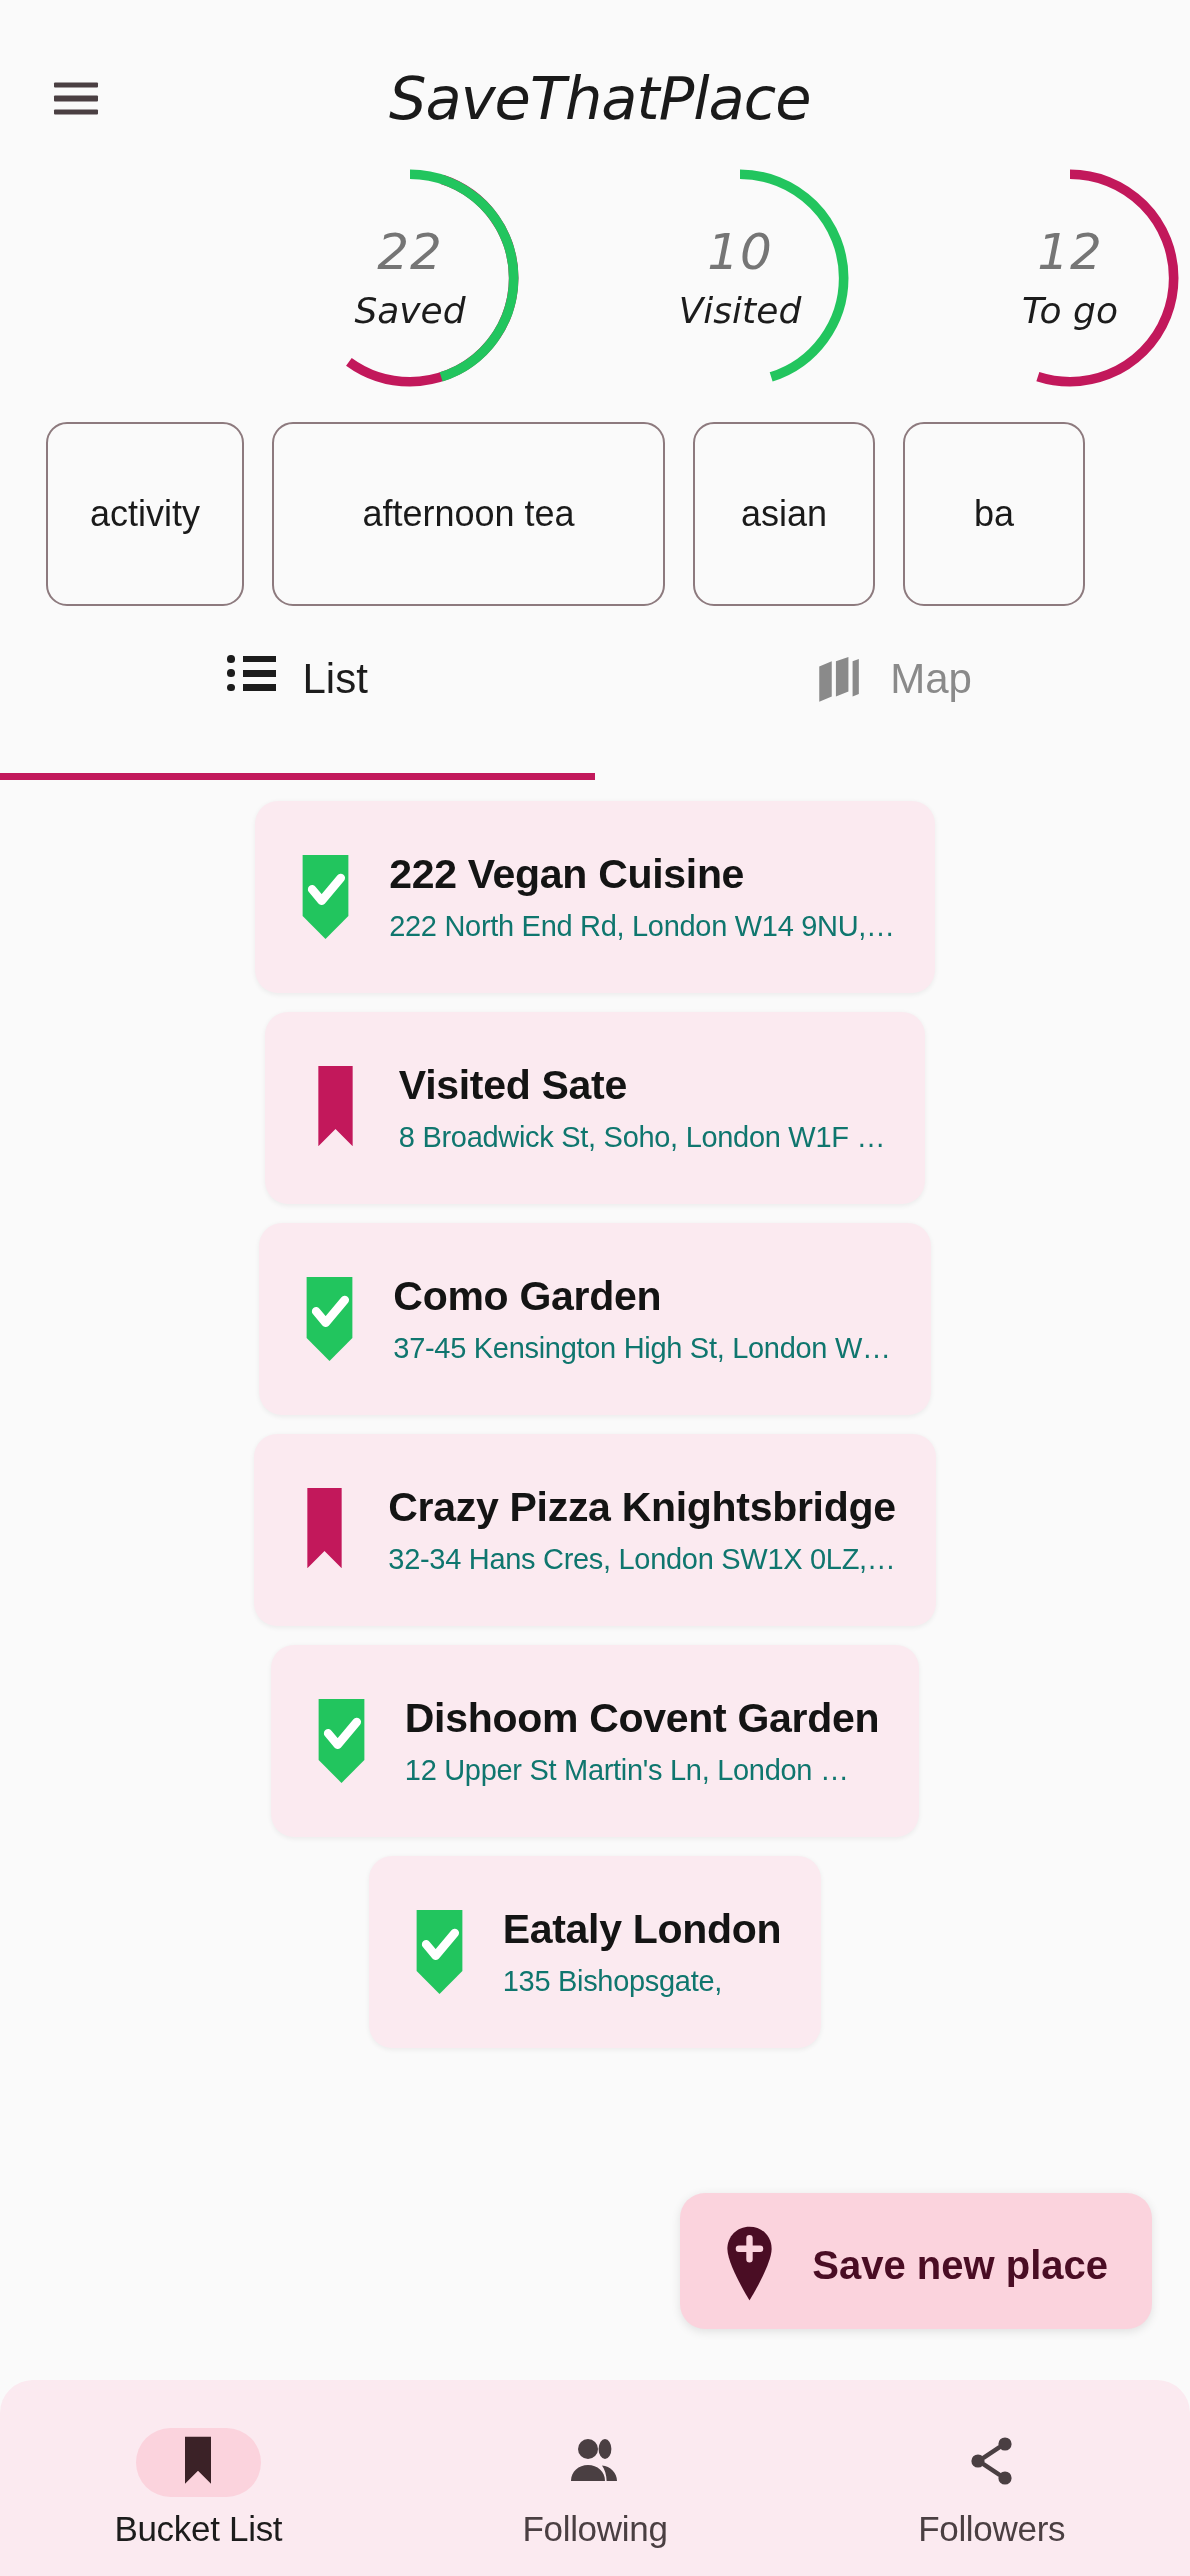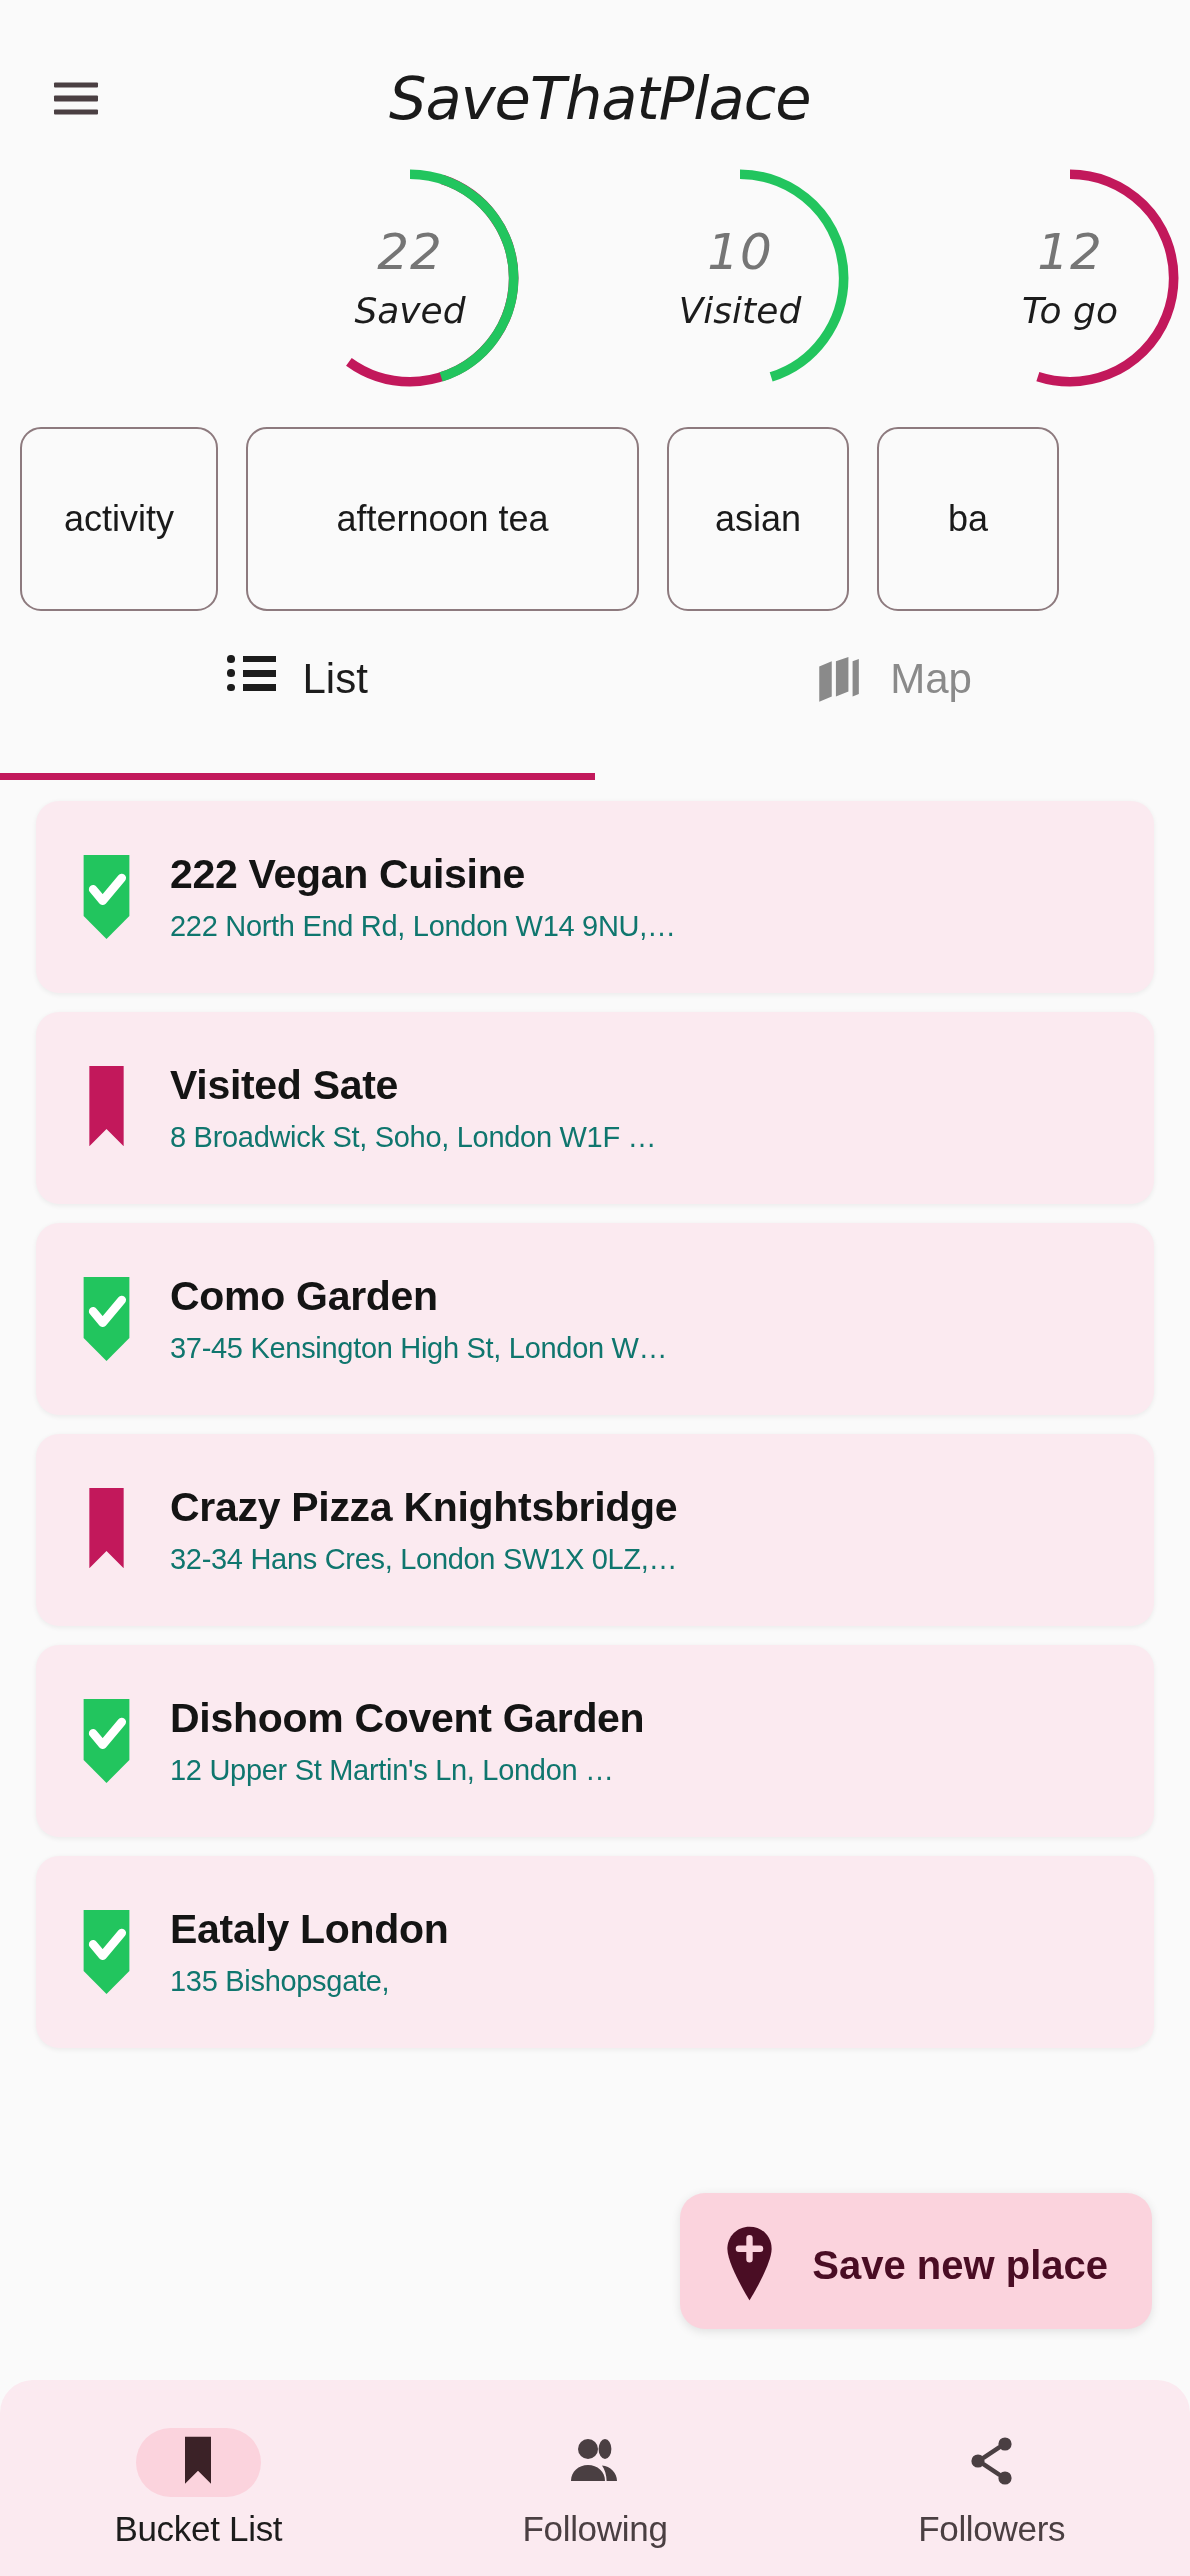--- a/index.html
+++ b/index.html
@@ -100,23 +100,23 @@
     font-family: "DejaVu Sans", sans-serif;
     font-style: italic;
     font-size: 36px;
     color: #1c1c1c;
   }
 
   
   .chips {
     display: flex;
     gap: 28px;
-    padding: 27px 46px 0 20px;
+    padding: 27px 46px 0 46px;
     height: 220px;
-    align-items: center;
+    align-items: flex-start;
     overflow: hidden;
   }
   .chip {
     flex: 0 0 auto;
     height: 184px;
     min-width: 182px;
     padding: 0 42px;
     border: 2.9px solid #8d7a7e;
     border-radius: 21px;
     background: #fafafa;
@@ -181,20 +181,21 @@
   }
 
   
   .place-list {
     padding: 21px 36px 0 36px;
     display: flex;
     flex-direction: column;
     gap: 19px;
     height: 1284px;
     overflow: hidden;
+    align-items: center;
   }
   .place-card {
     position: relative;
     background: #fbeaf0;
     border-radius: 23px;
     height: 192px;
     display: flex;
     align-items: center;
     padding: 0 40px;
     gap: 33px;

